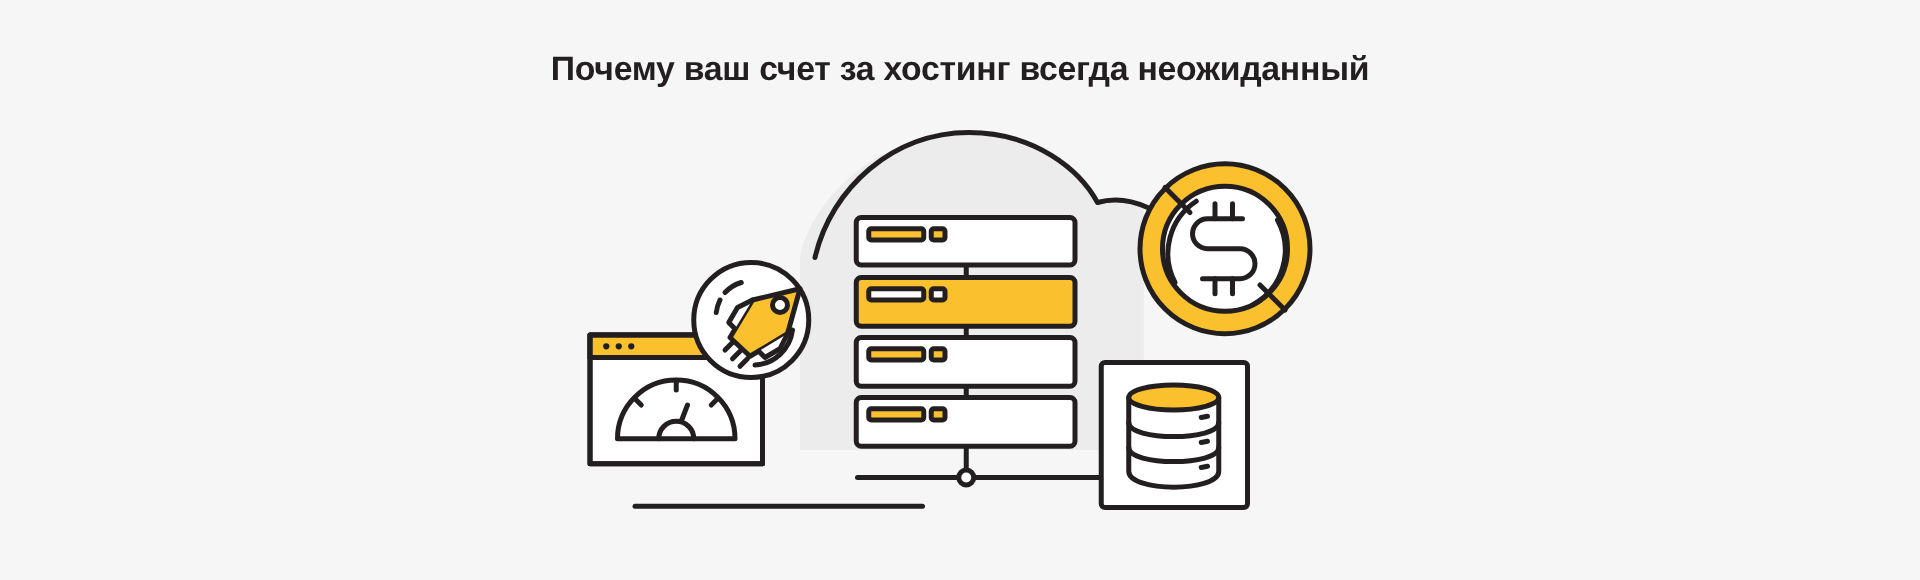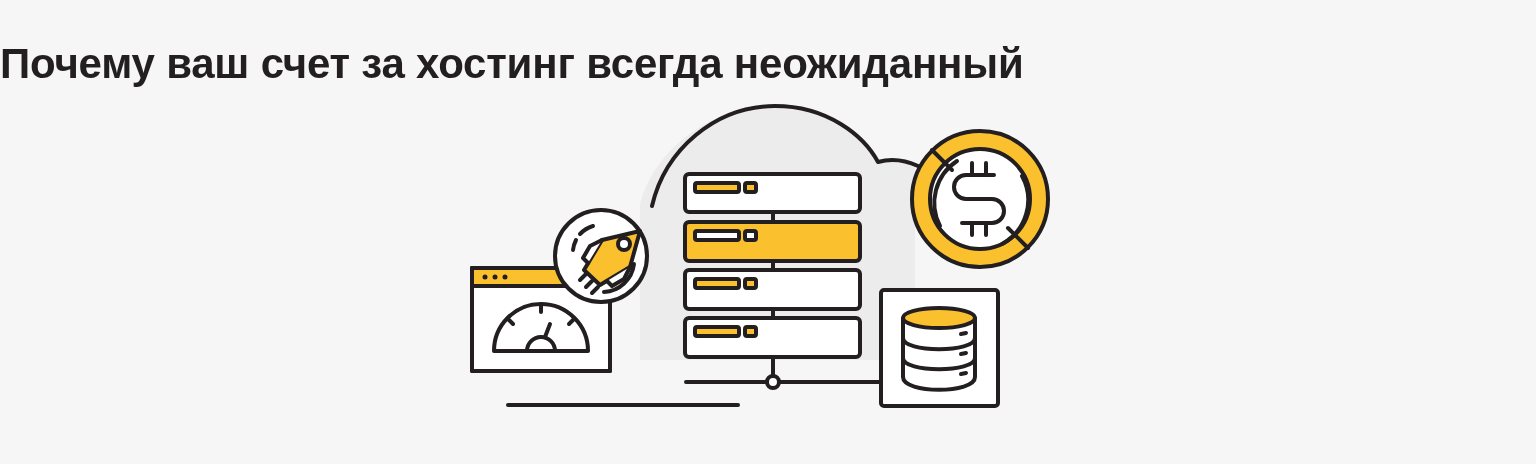--- a/index.html
+++ b/index.html
@@ -7,21 +7,22 @@
       width: 1536px; height: 464px;
       background: #f6f6f6;
       font-family: "Liberation Sans", sans-serif;
       position: relative;
       overflow: hidden;
     }
     .title {
       position: absolute;
       left: 0; right: 0;
       top: 40px;
-      font-size: 42px;
+      text-align: center;
+      font-size: 27px;
       font-weight: bold;
       color: #231f20;
       letter-spacing: -0.2px;
     }
     svg.art {
       position: absolute;
       left: 0; top: 0;
     }
   </style>
 </head>

